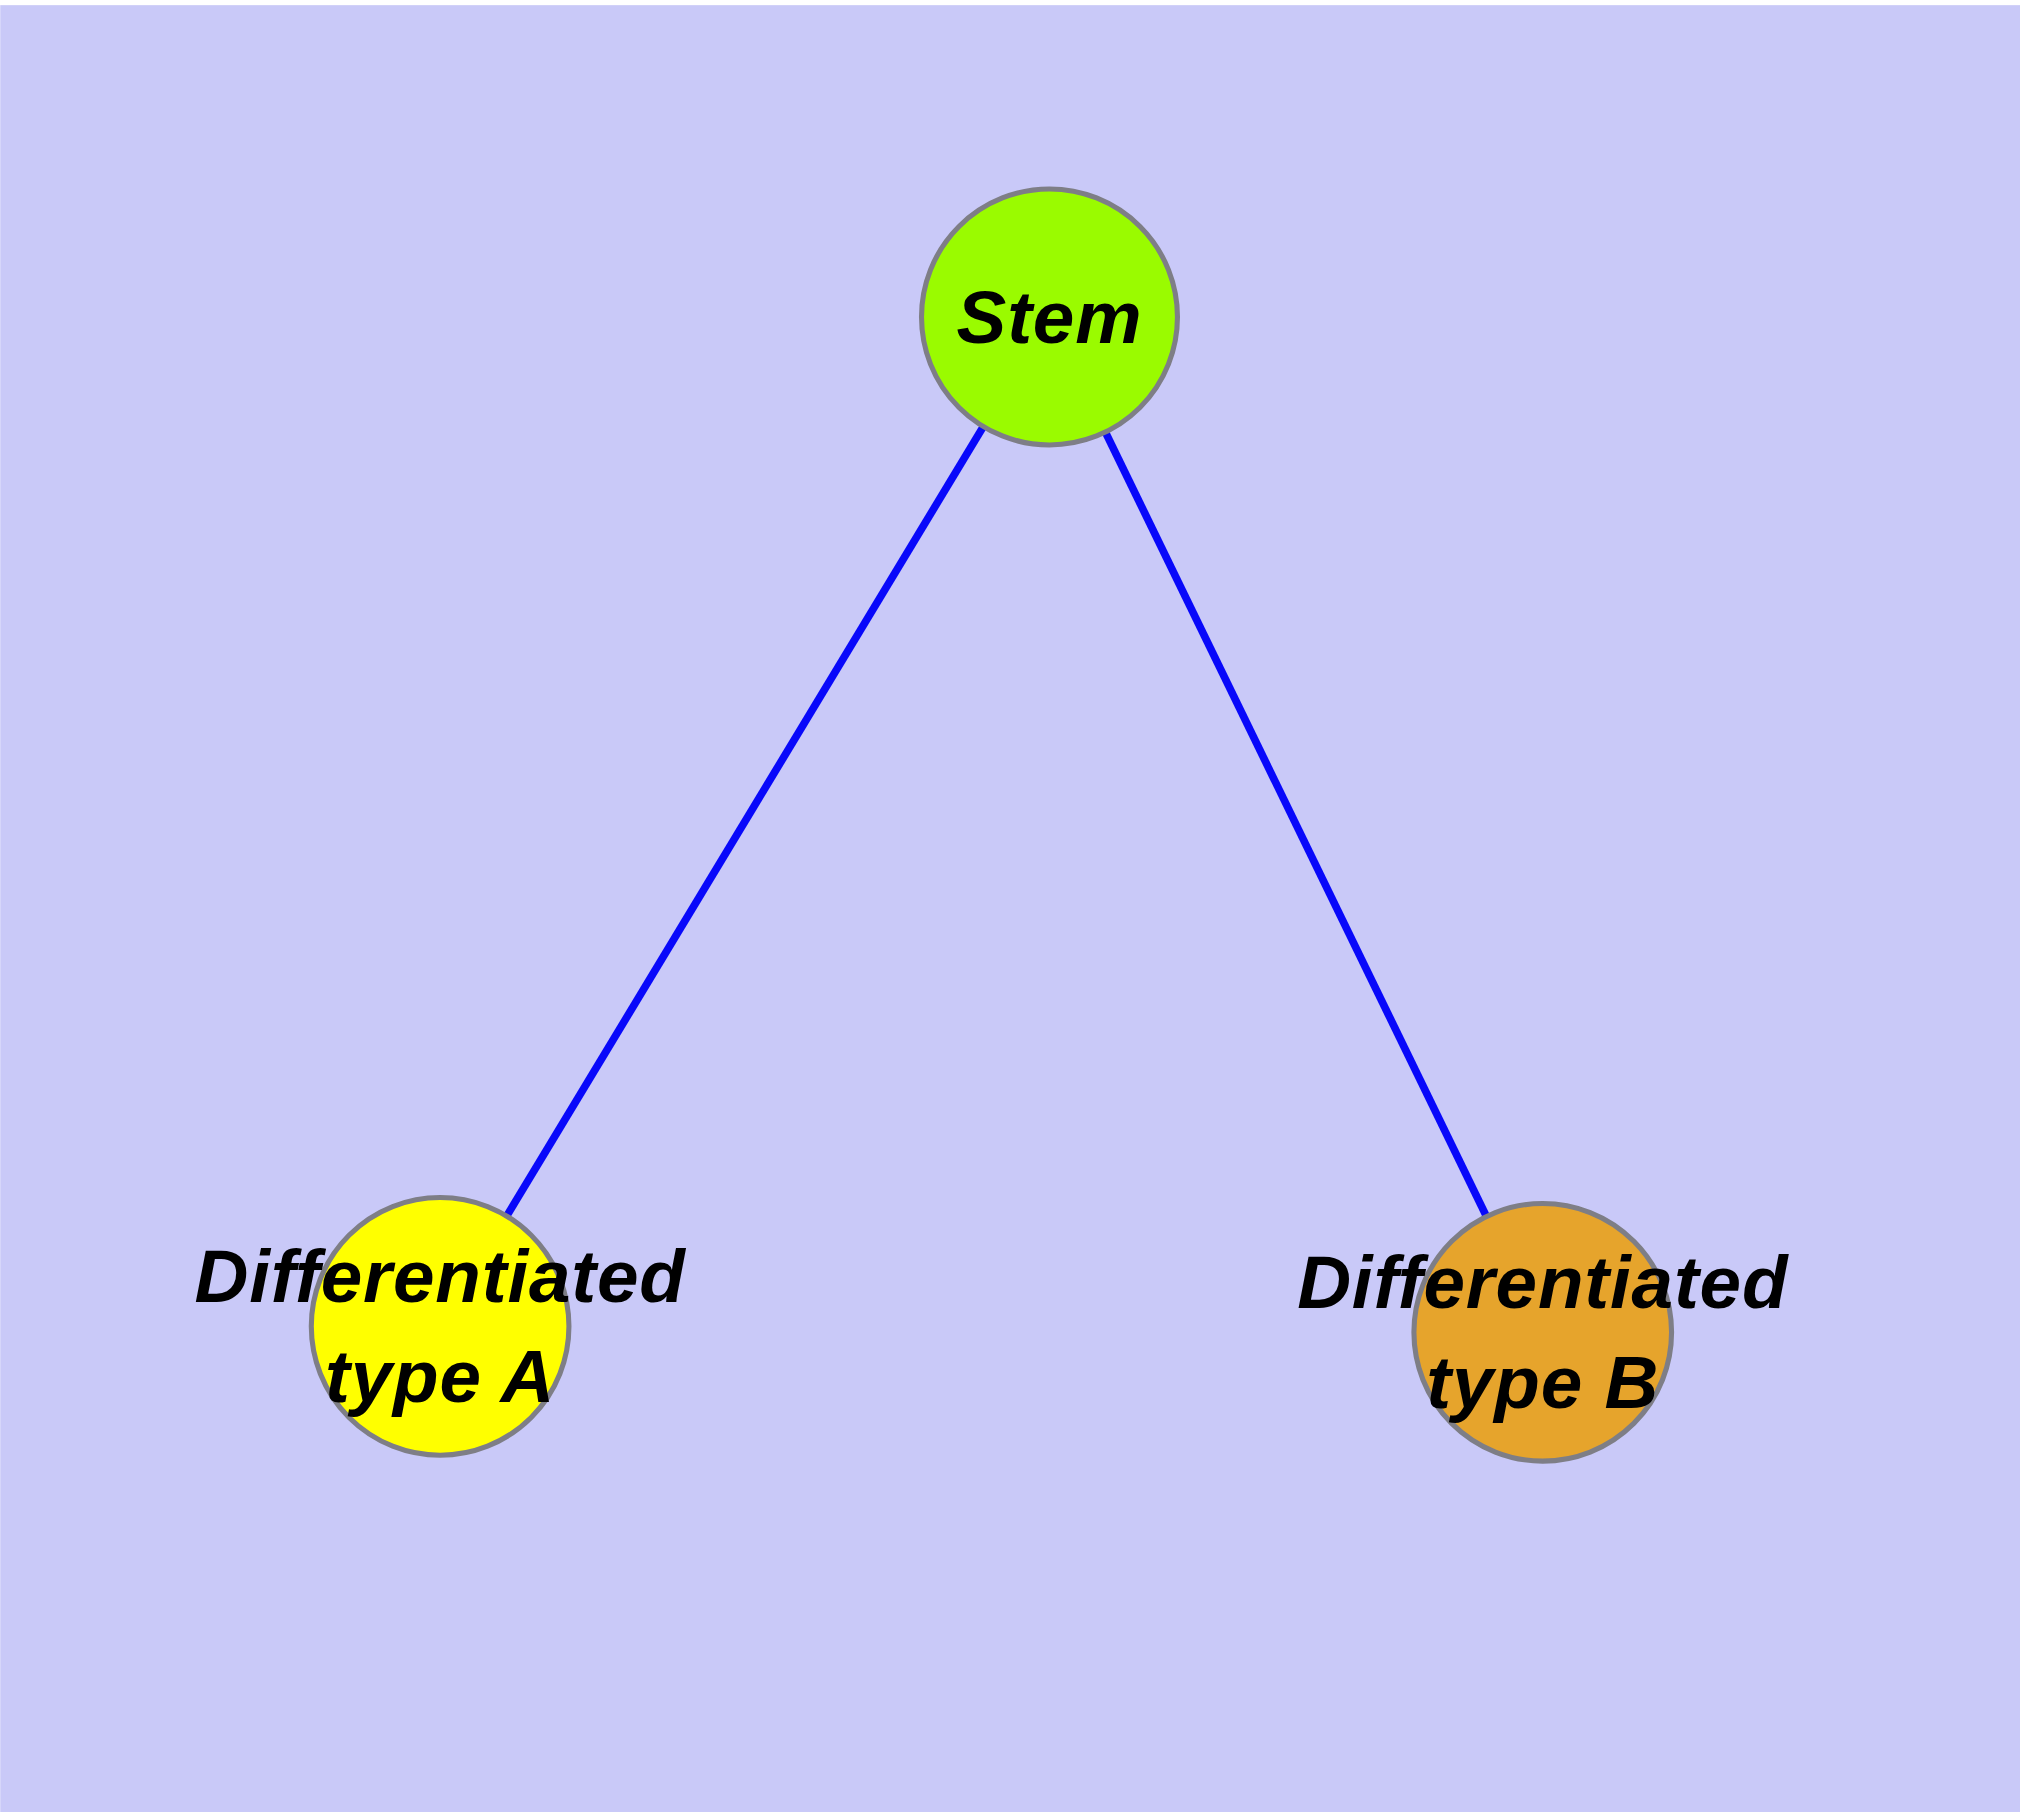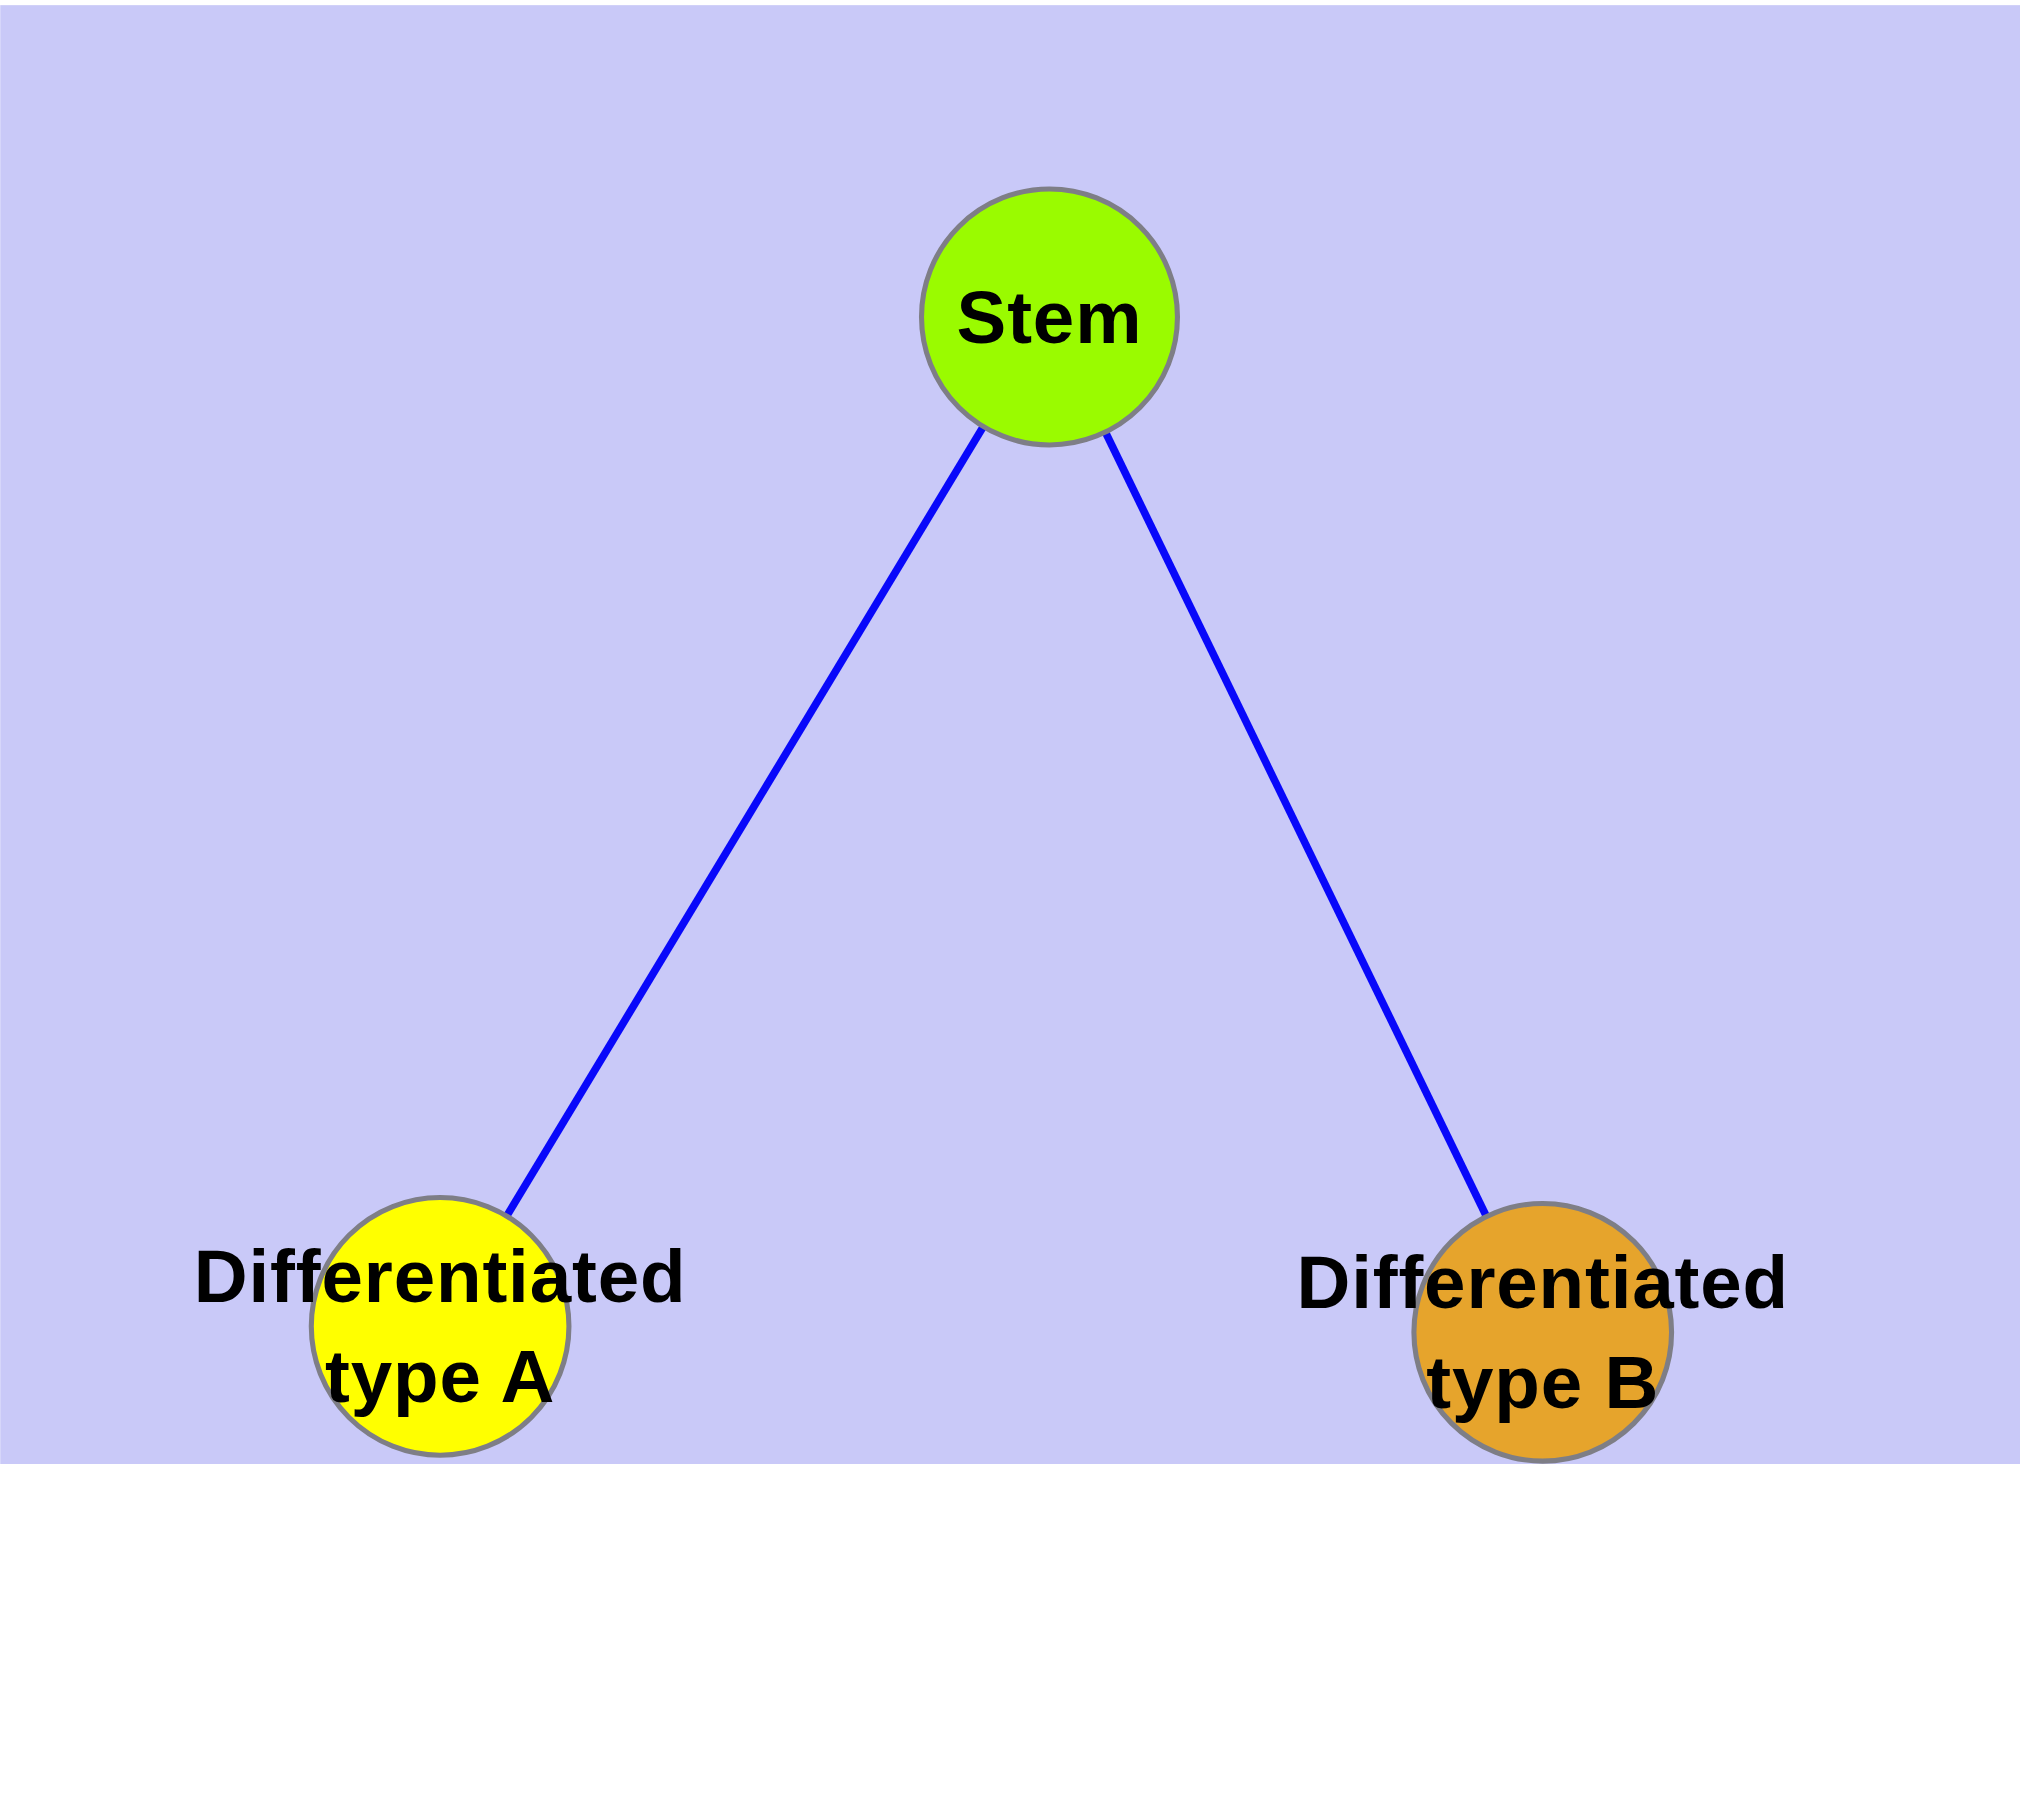--- a/index.html
+++ b/index.html
@@ -3,24 +3,25 @@
 <meta charset="utf-8">
 <style>
   html, body {
     margin: 0;
     padding: 0;
     background: #ffffff;
   }
   .stage {
     position: relative;
     width: 2021px;
-    height: 1464px;
+    height: 1812px;
     background: #ffffff;
     overflow: hidden;
     font-family: "Liberation Sans", sans-serif;
+    font-style: italic;
   }
   svg.graph {
     display: block;
     width: 2021px;
     height: 1812px;
   }
   .node-label {
     font-family: "Liberation Sans", "DejaVu Sans", sans-serif;
     font-weight: bold;
     font-size: 88px;

